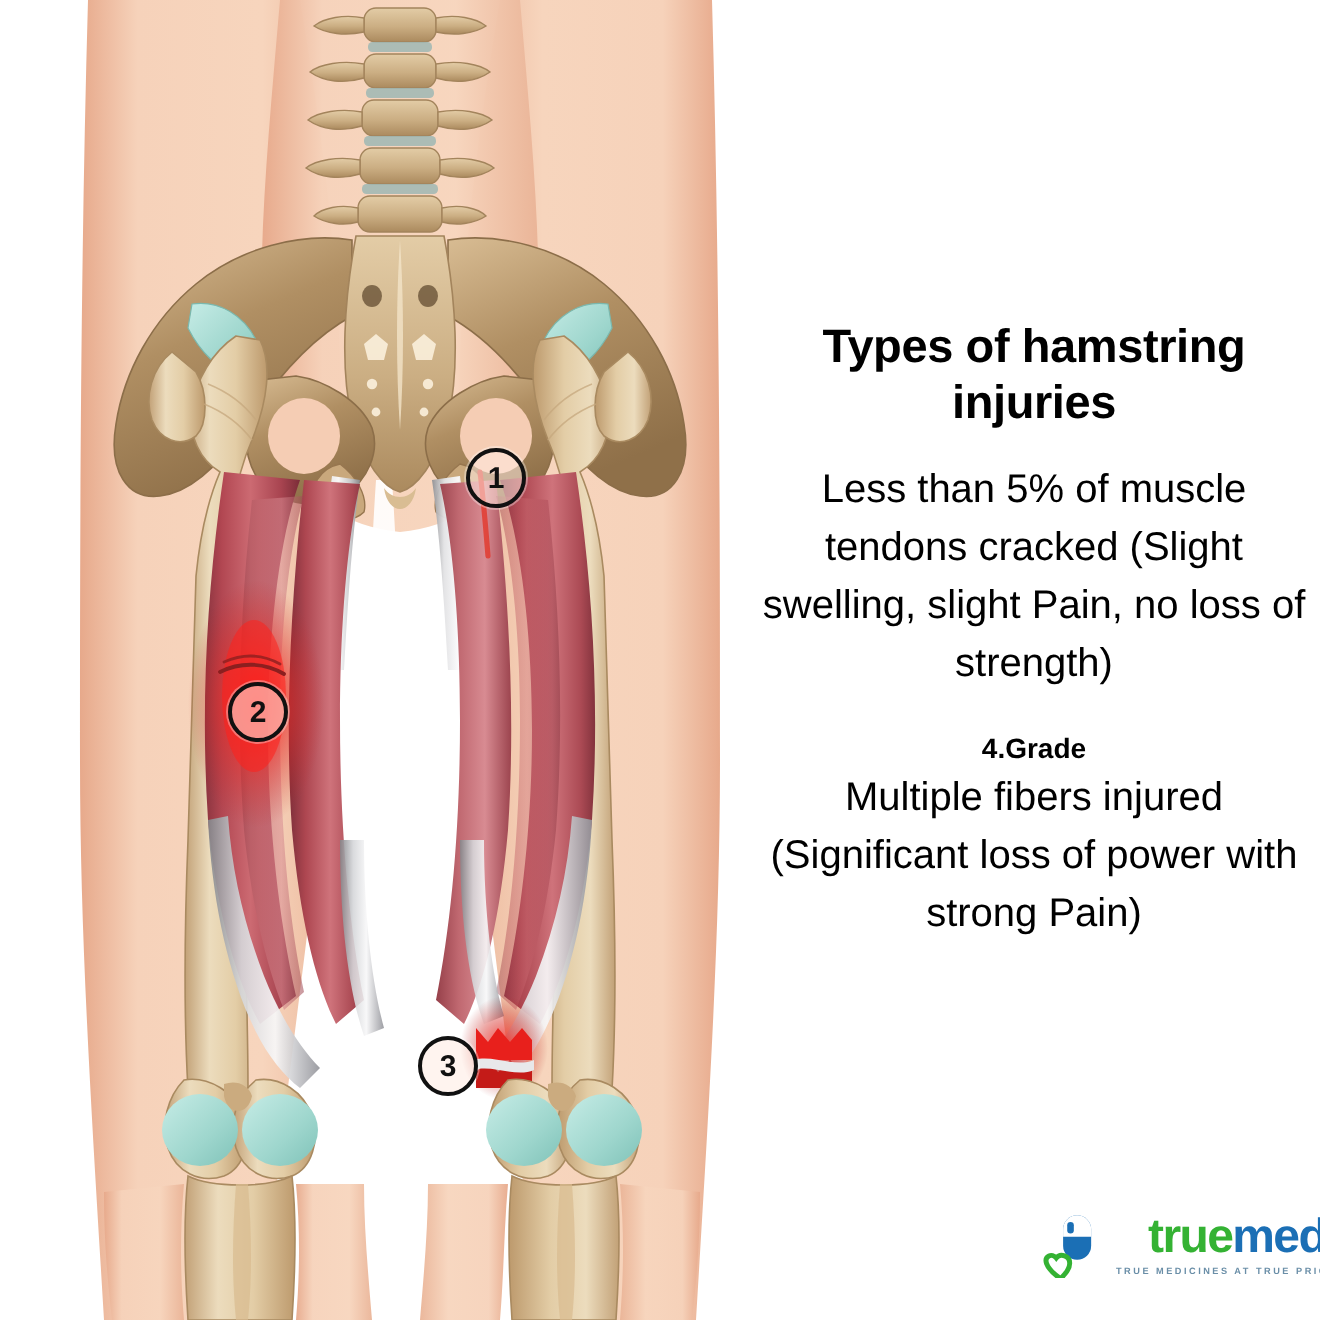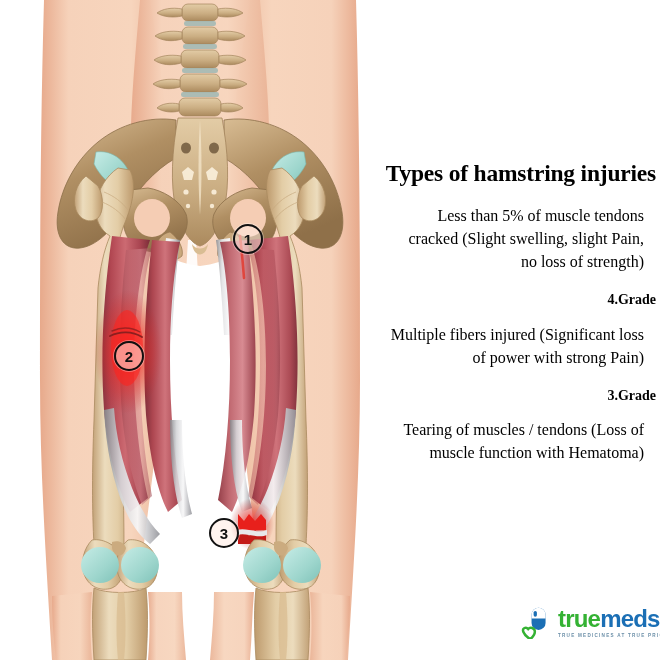--- a/index.html
+++ b/index.html
@@ -13,32 +13,32 @@
   
   .marker{position:absolute;width:26px;height:26px;border:2.2px solid #111;border-radius:50%;
           background:rgba(255,235,225,0.55);color:#111;font-size:15px;font-weight:700;
           display:flex;align-items:center;justify-content:center;font-family:"Liberation Sans",sans-serif;
           box-shadow:0 0 0 1px rgba(255,255,255,0.35);}
   #marker-1{left:233px;top:224px;}
   #marker-2{left:114px;top:341px;}
   #marker-3{left:209px;top:518px;}
 
   
-  .panel{position:absolute;left:378px;top:160px;width:278px;text-align:right;color:#000;font-family:Liberation Serif, serif;}
+  .panel{position:absolute;left:378px;top:160px;width:278px;text-align:center;color:#000;}
   .panel h1{font-size:23.5px;line-height:1.18;font-weight:700;margin:0 0 16px 0;letter-spacing:-0.2px;}
   .grade-block{margin-bottom:17px;}
   .grade-title{font-size:14px;font-weight:700;line-height:1.45;margin:0;}
-  .grade-desc{font-size:16px;font-weight:400;line-height:1.45;margin:12px;}
+  .grade-desc{font-size:20px;font-weight:400;line-height:1.45;margin:0;}
 
   
   .logo{position:absolute;left:520px;top:606px;display:flex;align-items:center;gap:5px;}
   .logo-mark{width:33px;height:33px;flex:0 0 33px;}
   .logo-text{display:flex;flex-direction:column;line-height:1;}
   .wordmark{font-size:24px;font-weight:700;letter-spacing:-0.8px;line-height:1;}
-  .wordmark .w-true{color:#34b233;}
+  .wordmark .w-true{color:#34b233;margin-left:16px;}
   .wordmark .w-meds{color:#1b6fb5;}
   .tagline{font-size:4.6px;letter-spacing:1.25px;color:#6b8fa8;margin-top:3px;font-weight:700;white-space:nowrap;}
 </style>
 </head>
 <body>
 
 <div class="stage">
 
   <div class="anatomy">
     <svg width="400" height="660" viewBox="0 0 400 660" xmlns="http://www.w3.org/2000/svg">
@@ -349,24 +349,20 @@
 
     <div class="grade-block">
       <p class="grade-desc">Less than 5% of muscle tendons cracked (Slight swelling, slight Pain, no loss of strength)</p>
     </div>
 
     <div class="grade-block">
       <p class="grade-title">4.Grade</p>
       <p class="grade-desc">Multiple fibers injured (Significant loss of power with strong Pain)</p>
     </div>
 
-    <div class="grade-block">
-      <p class="grade-title">3.Grade</p>
-      <p class="grade-desc">Tearing of muscles / tendons (Loss of muscle function with Hematoma)</p>
-    </div>
   </div>
 
   <div class="logo">
     <span class="logo-mark">
       <svg viewBox="0 0 40 40" width="33" height="33" xmlns="http://www.w3.org/2000/svg">
 
         <rect x="14" y="2" width="17" height="27" rx="8.5" fill="#1b6fb5"></rect>
         <path d="M14,10.5 A8.5,8.5 0 0,1 22.5,2 L22.5,2 A8.5,8.5 0 0,1 31,10.5 L31,15 L14,15 Z" fill="#ffffff"></path>
         <rect x="16.5" y="6" width="4" height="7" rx="2" fill="#1b6fb5"></rect>
 

